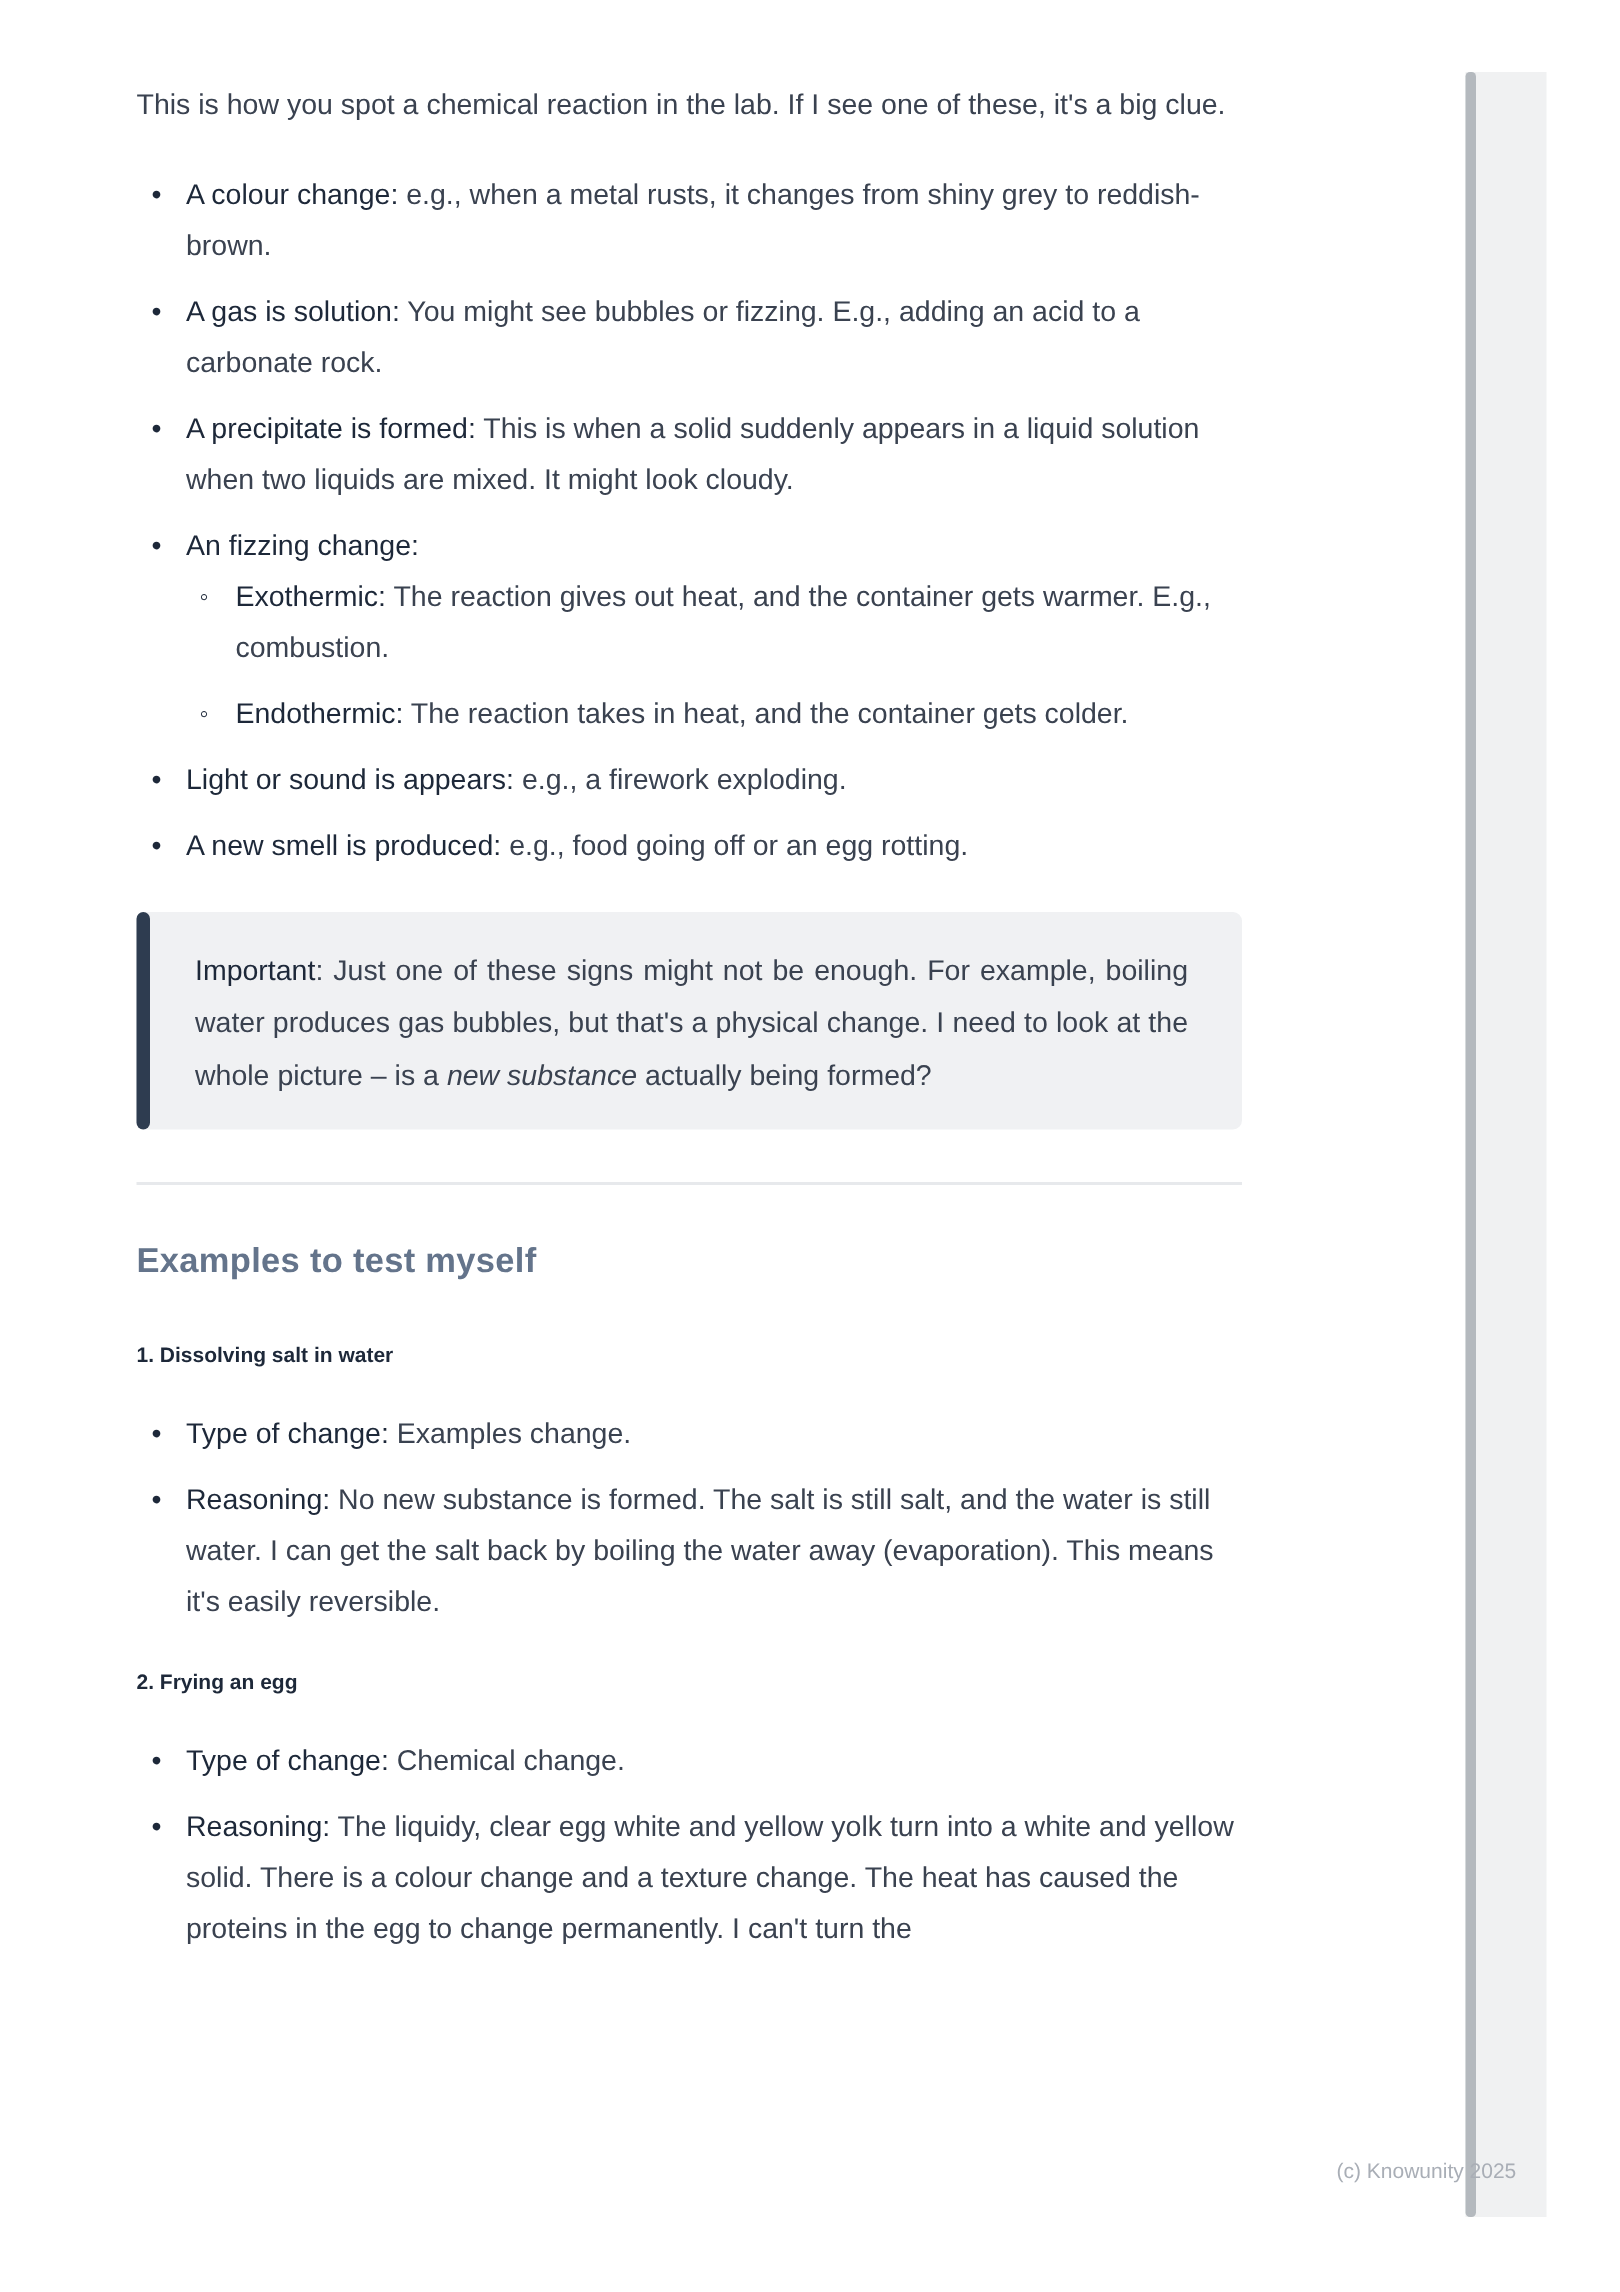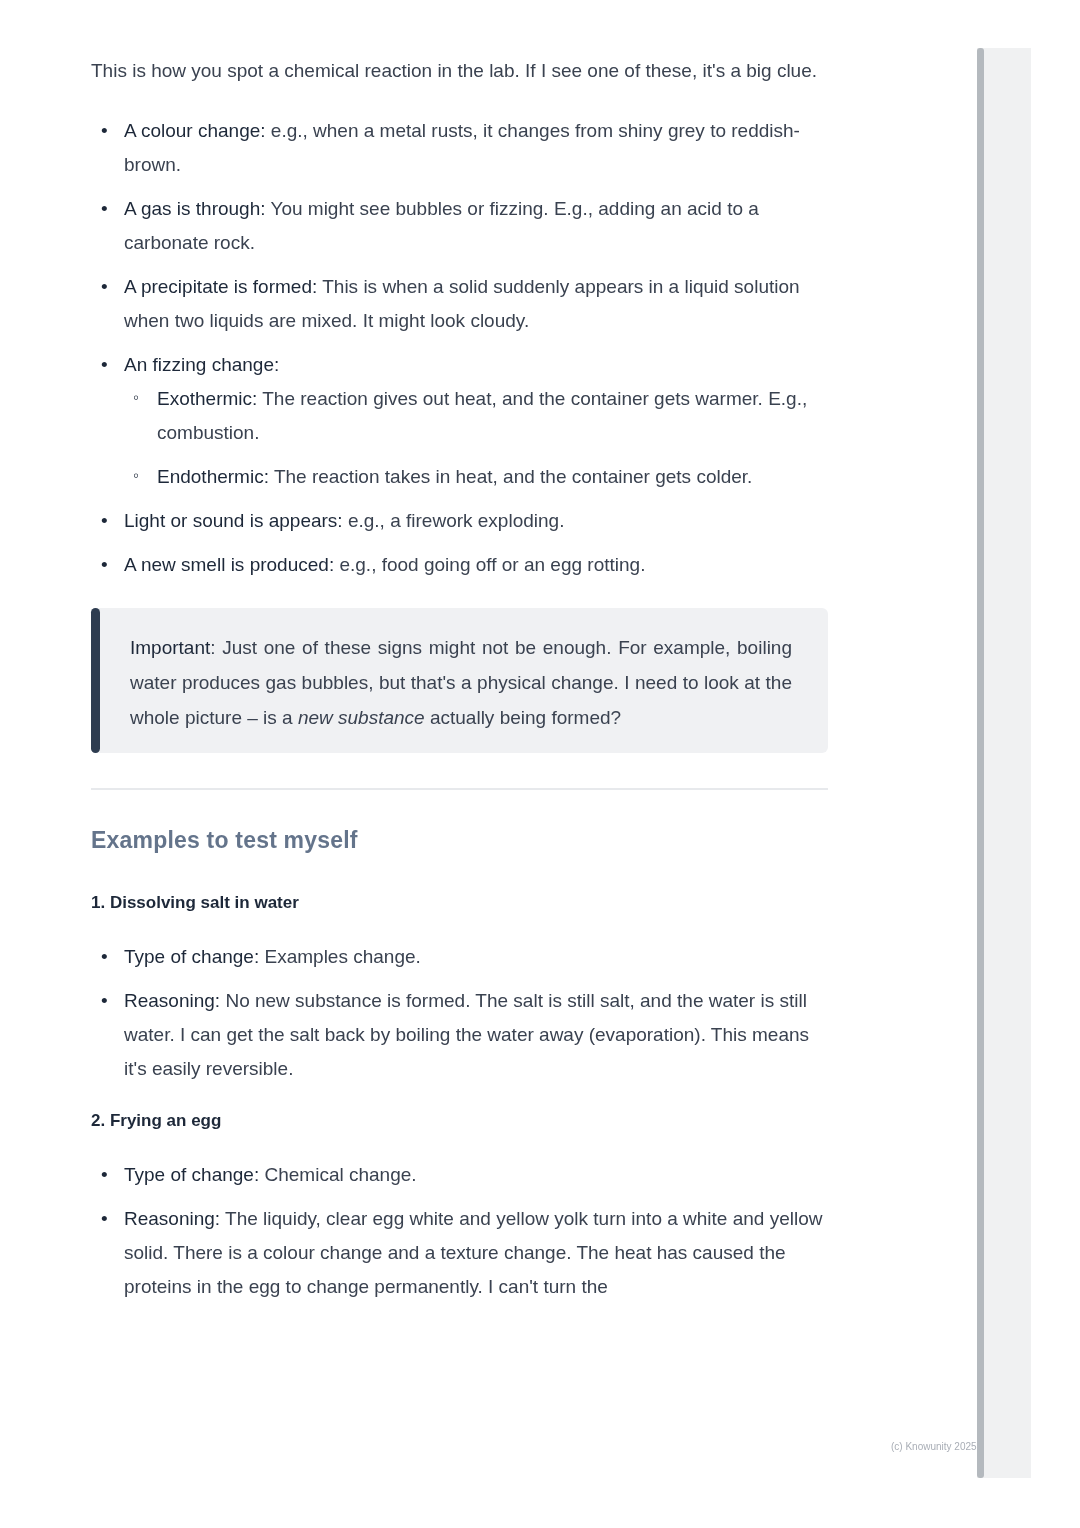--- a/index.html
+++ b/index.html
@@ -56,61 +56,61 @@
     margin: 0;
   }
 
   h2.section-heading {
     margin: 30px 0 26px 0;
     font-size: 23px; line-height: 40px; font-weight: 700;
     color: var(--heading, #64748b);
     letter-spacing: 0.2px;
   }
   h3.example-title {
-    font-size: 17px; line-height: 34px; font-weight: 700;
+    font-size: 14px; line-height: 34px; font-weight: 700;
     color: var(--bold_text, #1d2839);
     margin: 0 0 20px 0;
   }
   .section-intro { margin: 0 0 24px 0; }
 
   .scroll-track {
     position: absolute; left: 977px; top: 48px;
     width: 54px; height: 1430px;
     background: var(--scroll_track, #f0f1f2);
   }
   .scroll-thumb {
     position: absolute; left: 0; top: 0;
     width: 7px; height: 100%;
     background: var(--scroll_edge, #b4b9be);
     border-radius: 3px;
   }
   .footer {
     position: absolute; left: 891px; top: 1438px;
-    font-size: 10px; line-height: 18px;
+    font-size: 14px; line-height: 18px;
     color: var(--footer_text, #a9aeb6);
     z-index: 5; white-space: nowrap;
   }
 </style>
 </head>
 <body>
 
 <div class="page">
   <div class="content">
 
     <p class="para">This is how you spot a chemical reaction in the lab. If I see one of these, it's a big clue.</p>
 
     <ul class="list">
       <li>
         <span class="marker">•</span>
         <span class="b">A colour change:</span>
         <span>e.g., when a metal rusts, it changes from shiny grey to reddish-brown.</span>
       </li>
       <li>
         <span class="marker">•</span>
-        <span class="b">A gas is through:</span>
+        <span class="b">A gas is solution:</span>
         <span>You might see bubbles or fizzing. E.g., adding an acid to a carbonate rock.</span>
       </li>
       <li>
         <span class="marker">•</span>
         <span class="b">A precipitate is formed:</span>
         <span>This is when a solid suddenly appears in a liquid solution when two liquids are mixed. It might look cloudy.</span>
       </li>
       <li>
         <span class="marker">•</span>
         <span class="b">An fizzing change:</span>

